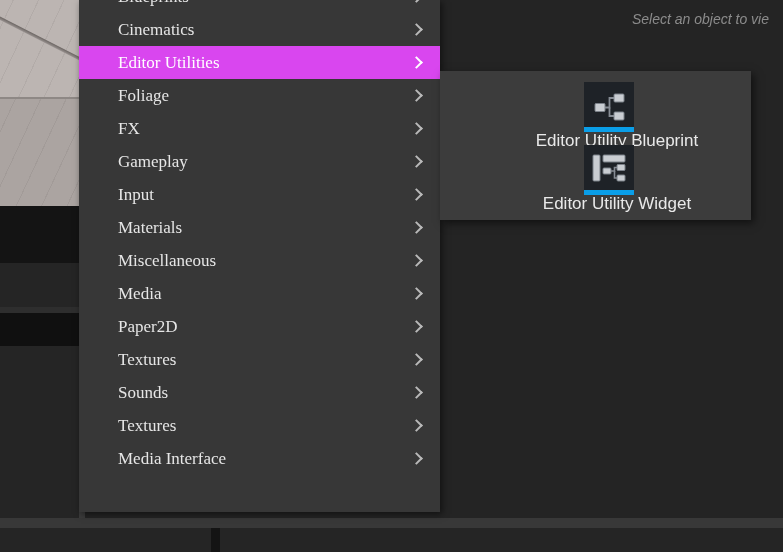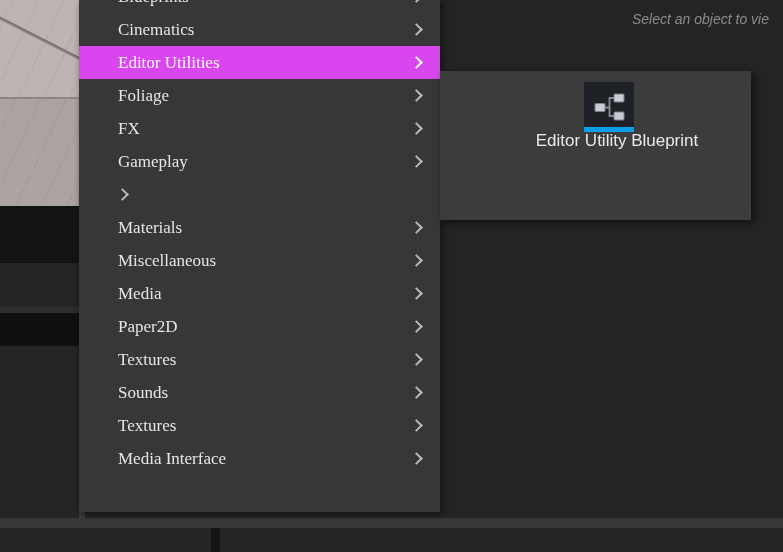--- a/index.html
+++ b/index.html
@@ -272,20 +272,21 @@
         </div>
         <div class="menu-item">
           <span class="label">FX</span>
           <span class="submenu-arrow"></span>
         </div>
         <div class="menu-item">
           <span class="label">Gameplay</span>
           <span class="submenu-arrow"></span>
         </div>
         <div class="menu-item">
+          <span class="label">Input</span>
           <span class="submenu-arrow"></span>
         </div>
         <div class="menu-item">
           <span class="label">Materials</span>
           <span class="submenu-arrow"></span>
         </div>
         <div class="menu-item">
           <span class="label">Miscellaneous</span>
           <span class="submenu-arrow"></span>
         </div>
@@ -328,15 +329,34 @@
             </g>
             <g stroke="#868c94" stroke-width="1.8" fill="none">
               <path d="M21 25.5 H25.5 V16 H30"></path>
               <path d="M25.5 25.5 V34 H30"></path>
             </g>
           </svg>
           <span class="accent"></span>
         </span>
         <span class="label">Editor Utility Blueprint</span>
       </div>
+      <div class="submenu-item">
+        <span class="asset-icon">
+          <svg width="50" height="50" viewBox="0 0 50 50">
+            <g fill="#c9cdd2" stroke="#7b8189" stroke-width="1">
+              <rect x="9" y="10" width="7" height="26" rx="1"></rect>
+              <rect x="19" y="10" width="22" height="7" rx="1"></rect>
+              <rect x="19" y="23" width="8" height="6" rx="1"></rect>
+              <rect x="33" y="19.5" width="8" height="6" rx="1"></rect>
+              <rect x="33" y="30" width="8" height="6" rx="1"></rect>
+            </g>
+            <g stroke="#868c94" stroke-width="1.6" fill="none">
+              <path d="M27 26 H30.5 V22.5 H33"></path>
+              <path d="M30.5 26 V33 H33"></path>
+            </g>
+          </svg>
+          <span class="accent"></span>
+        </span>
+        <span class="label">Editor Utility Widget</span>
+      </div>
     </div>
 
 </div>
 
 </body></html>

